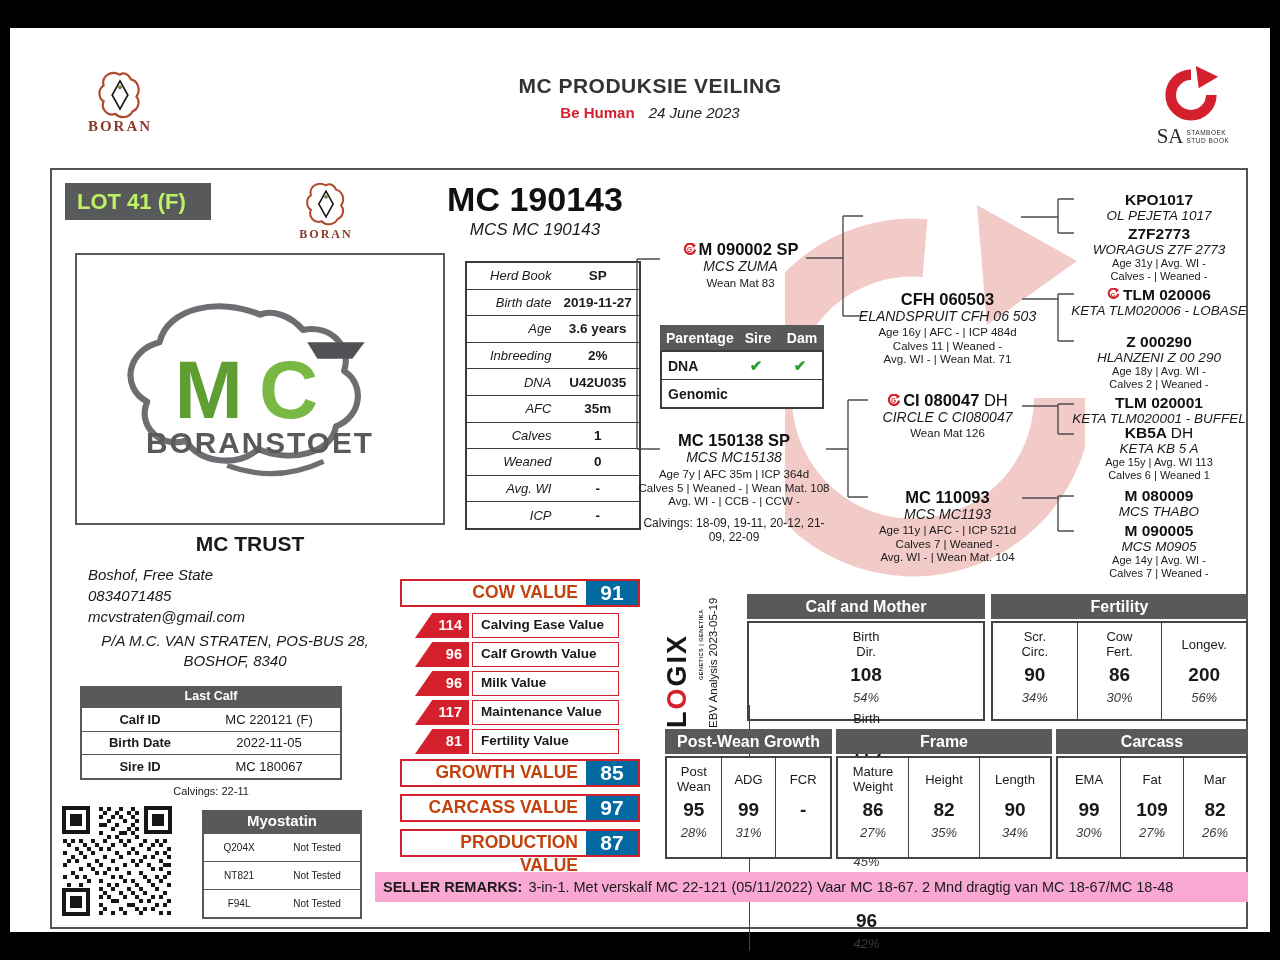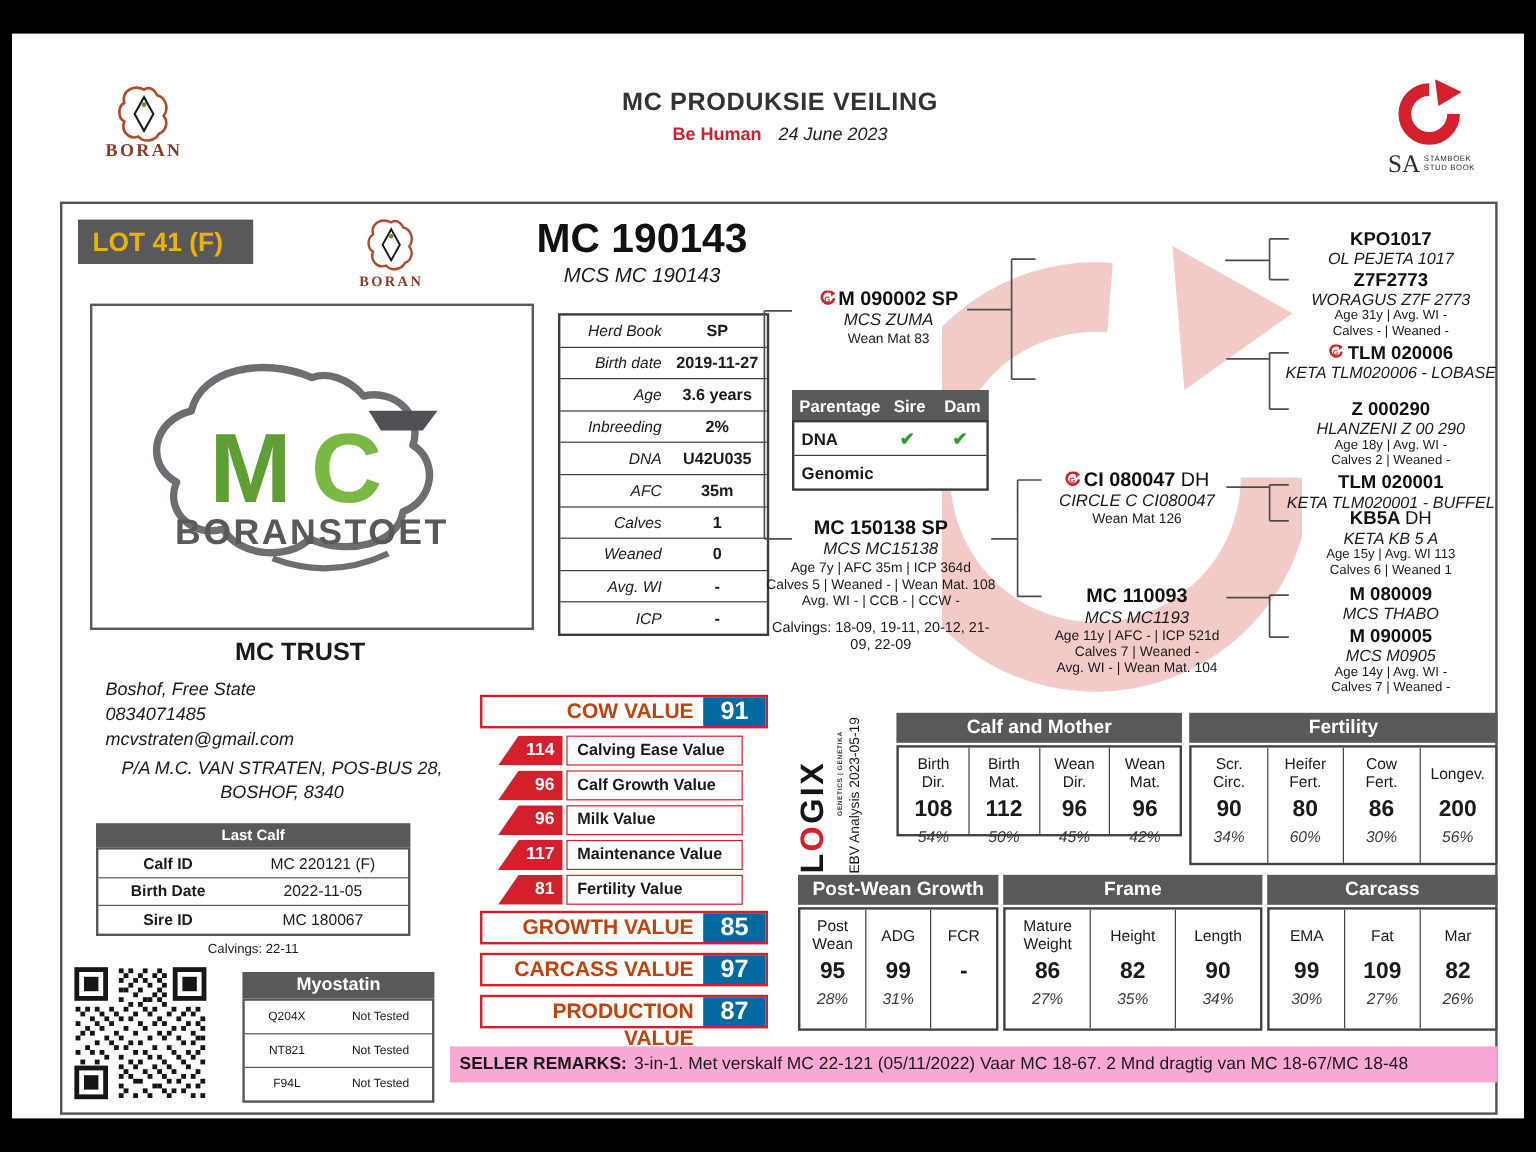--- a/index.html
+++ b/index.html
@@ -13,21 +13,21 @@
   .hdr-sub{position:absolute;left:400px;top:76px;width:480px;text-align:center;font-size:15px;}
   .hdr-sub .tag{color:#d4202c;font-weight:bold;margin-right:10px;}
   .hdr-sub .date{font-style:italic;color:#222;}
   .boran-word{font-family:"Liberation Serif", serif;font-weight:bold;color:#8a3b2b;letter-spacing:2px;}
   .sa-word{position:absolute;left:1128px;top:96px;width:110px;text-align:center;}
   .sa-word .sa{font-family:"Liberation Serif", serif;font-size:21px;color:#2b2b2b;vertical-align:middle;}
   .sa-word .small{display:inline-block;text-align:left;font-size:6.5px;color:#2b2b2b;
                   letter-spacing:.5px;line-height:7.5px;vertical-align:middle;margin-left:3px;}
   
   .frame{position:absolute;left:40px;top:140px;width:1194px;height:757px;border:2.5px solid #525356;background:#fff;}
-  .lotbox{position:absolute;left:55px;top:155px;width:146px;height:37px;background:#58595b;color:#eab308;
+  .lotbox{position:absolute;left:55px;top:155px;width:146px;height:37px;background:#58595b;color:#bef264;
           font-size:22px;font-weight:bold;line-height:37px;padding-left:12px;box-sizing:border-box;}
   .animal-id{position:absolute;left:375px;top:152px;width:300px;text-align:center;
              font-size:34px;font-weight:800;color:#111;}
   .animal-name{position:absolute;left:375px;top:192px;width:300px;text-align:center;
                font-size:17px;font-style:italic;}
   .photo{position:absolute;left:65px;top:225px;width:370px;height:272px;border:2.5px solid #58595b;
          display:flex;align-items:center;justify-content:center;box-sizing:border-box;}
   
   .itbl{position:absolute;left:455px;top:233px;width:172px;border:2px solid #3c3c3c;background:#fff;}
   .itbl .row{display:flex;height:25.6px;align-items:center;border-top:1px solid #3c3c3c;}
@@ -269,20 +269,27 @@
 
   <div class="pnode" style="left:628px;top:403px;width:192px;">
     <div class="pid">MC 150138 SP</div>
     <div class="pname">MCS MC15138</div>
     <div class="pstat" style="margin-top:3px;">Age 7y | AFC 35m | ICP 364d</div>
     <div class="pstat">Calves 5 | Weaned - | Wean Mat. 108</div>
     <div class="pstat">Avg. WI - | CCB - | CCW -</div>
     <div class="pcalv">Calvings: 18-09, 19-11, 20-12, 21-09, 22-09</div>
   </div>
 
+  <div class="pnode" style="left:840px;top:262px;width:195px;">
+    <div class="pid">CFH 060503</div>
+    <div class="pname">ELANDSPRUIT CFH 06 503</div>
+    <div class="pstat" style="margin-top:2px;">Age 16y | AFC - | ICP 484d</div>
+    <div class="pstat">Calves 11 | Weaned -</div>
+    <div class="pstat">Avg. WI - | Wean Mat. 71</div>
+  </div>
   <div class="pnode" style="left:845px;top:363px;width:185px;">
     <div class="pid"><span class="gticon"><svg width="13" height="13" viewBox="0 0 14 14">
             <path d="M12 3 A5.5 5.5 0 1 0 13 7" stroke="#d4202c" stroke-width="2.4" fill="none"></path>
             <polygon points="10,0 14,2.5 10.5,5.5" fill="#d4202c"></polygon>
             <text x="7" y="10" font-size="7" font-weight="bold" fill="#d4202c" text-anchor="middle" font-family="Liberation Sans, sans-serif">G</text>
           </svg></span><span>CI 080047</span> <span class="sfx">DH</span></div>
     <div class="pname">CIRCLE C CI080047</div>
     <div class="pstat" style="margin-top:2px;">Wean Mat 126</div>
   </div>
   <div class="pnode" style="left:845px;top:460px;width:185px;">
@@ -465,21 +472,21 @@
   </div>
   <div class="logixsub">
     <div class="vtext">GENETICS | GENETIKA</div>
   </div>
   <div class="ebvdate">
     <div class="vtext">EBV Analysis 2023-05-19</div>
   </div>
 
   <div class="ebvh" style="left:737px;top:566px;width:238px;">Calf and Mother</div>
   <div class="ebvh" style="left:981px;top:566px;width:257px;">Fertility</div>
-  <div class="ebvt" style="left:737px;top:593px;width:238px;height:76px;">
+  <div class="ebvt" style="left:737px;top:593px;width:238px;height:100px;flex-direction:column;">
     <div class="col">
         <div class="h">
           <span>Birth Dir.</span>
         </div>
         <div class="v">108</div>
         <div class="a">54%</div>
       </div>
     <div class="col">
         <div class="h">
           <span>Birth Mat.</span>
@@ -502,27 +509,20 @@
         <div class="a">42%</div>
       </div>
   </div>
   <div class="ebvt" style="left:981px;top:593px;width:257px;height:100px;">
     <div class="col">
         <div class="h">
           <span>Scr. Circ.</span>
         </div>
         <div class="v">90</div>
         <div class="a">34%</div>
-      </div>
-    <div class="col">
-        <div class="h">
-          <span>Heifer Fert.</span>
-        </div>
-        <div class="v">80</div>
-        <div class="a">60%</div>
       </div>
     <div class="col">
         <div class="h">
           <span>Cow Fert.</span>
         </div>
         <div class="v">86</div>
         <div class="a">30%</div>
       </div>
     <div class="col">
         <div class="h">

